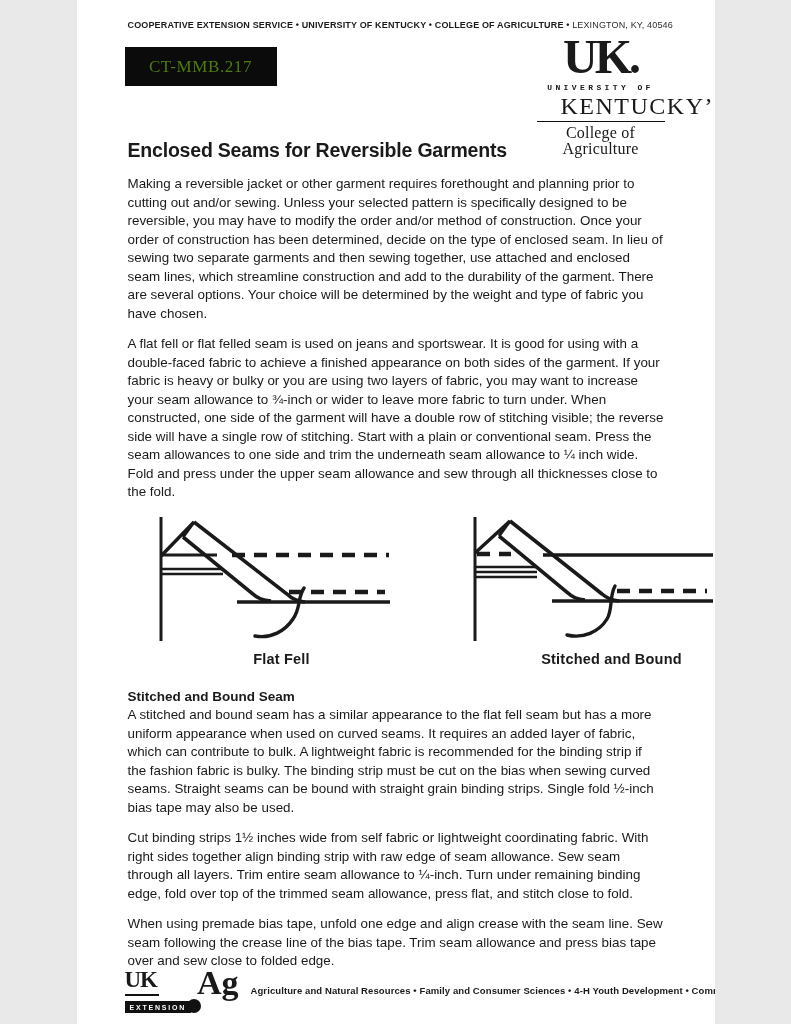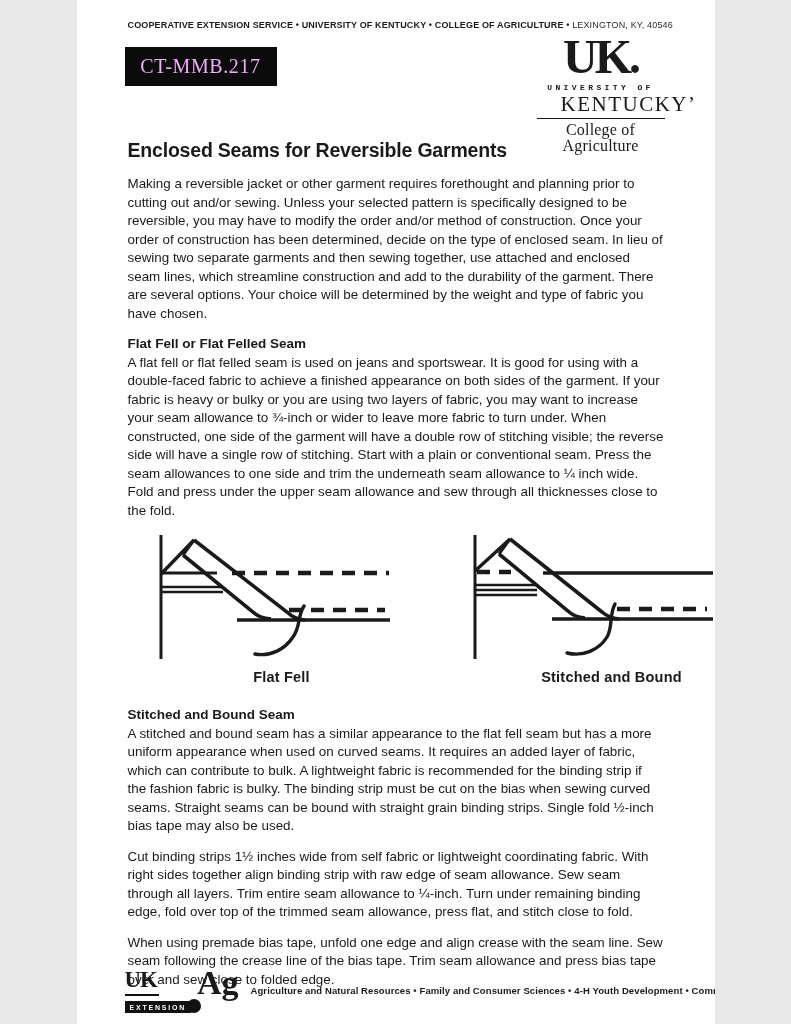--- a/index.html
+++ b/index.html
@@ -14,28 +14,28 @@
   }
   
   .banner{
     position:absolute;top:20px;left:51px;right:46px;
     font-size:9px;letter-spacing:.15px;white-space:nowrap;
   }
   .banner .b{font-weight:700;}
   .banner .l{font-weight:400;color:#2c2c2c;}
   .pub-box{
     position:absolute;left:48px;top:47px;width:152px;height:39px;
-    background:#0b0b0b;color:#f0abfc;
+    background:#0b0b0b;color:#4d7c0f;
     display:flex;align-items:center;justify-content:center;
-    font-family:"Liberation Serif",serif;font-size:20px;letter-spacing:.6px;
+    font-family:"Liberation Serif",serif;font-size:17px;letter-spacing:.6px;
   }
   .uk-logo{position:absolute;top:33px;right:44px;width:140px;text-align:center;line-height:1;}
   .uk-mark{font-family:"Liberation Serif",serif;font-weight:700;font-size:48px;letter-spacing:-3px;}
   .uk-univ{font-family:Liberation Mono, monospace;font-weight:700;font-size:8px;letter-spacing:3.4px;margin-top:3px;}
-  .uk-kentucky{font-family:"Liberation Serif",serif;font-size:21px;letter-spacing:1.5px;margin-top:2px;margin-left:30px;}
+  .uk-kentucky{font-family:"Liberation Serif",serif;font-size:24px;letter-spacing:1.5px;margin-top:2px;margin-left:30px;}
   .uk-rule{border-top:1.6px solid #111;margin:3px 6px 3px 6px;}
   .uk-college{font-family:"Liberation Serif",serif;font-size:16px;letter-spacing:.2px;}
   
   .content{position:absolute;top:139px;left:51px;right:51px;}
   h1{font-size:19.5px;margin:0 0 13px 0;letter-spacing:-.2px;}
   p{font-size:13.4px;line-height:18.5px;margin:0 0 12px 0;}
   h2{font-size:13.5px;line-height:18.5px;margin:6px 0 0 0;}
   .sec2{margin-top:21px;}
   p.tight{margin-bottom:0;}
   
@@ -80,21 +80,20 @@
     <div class="uk-kentucky">KENTUCKY’</div>
     <div class="uk-rule"></div>
     <div class="uk-college">College of Agriculture</div>
   </div>
 
   <div class="content">
     <h1>Enclosed Seams for Reversible Garments</h1>
 
     <p>Making a reversible jacket or other garment requires forethought and planning prior to cutting out and/or sewing. Unless your selected pattern is specifically designed to be reversible, you may have to modify the order and/or method of construction. Once your order of construction has been determined, decide on the type of enclosed seam. In lieu of sewing two separate garments and then sewing together, use attached and enclosed seam lines, which streamline construction and add to the durability of the garment. There are several options. Your choice will be determined by the weight and type of fabric you have chosen.</p>
 
-    <h2>Flat Fell or Flat Felled Seam</h2>
     <p class="tight">A flat fell or flat felled seam is used on jeans and sportswear. It is good for using with a double-faced fabric to achieve a finished appearance on both sides of the garment. If your fabric is heavy or bulky or you are using two layers of fabric, you may want to increase your seam allowance to ¾-inch or wider to leave more fabric to turn under. When constructed, one side of the garment will have a double row of stitching visible; the reverse side will have a single row of stitching. Start with a plain or conventional seam. Press the seam allowances to one side and trim the underneath seam allowance to ¼ inch wide. Fold and press under the upper seam allowance and sew through all thicknesses close to the fold.</p>
 
     <div class="figures">
       <figure>
         <svg width="290" height="140" viewBox="0 0 290 140">
           <g class="diagram-stroke" stroke-linecap="butt">
             <line x1="24" y1="8" x2="24" y2="132" stroke-width="3"></line>
             <line x1="24" y1="46" x2="80" y2="46" stroke-width="3"></line>
             <line x1="24" y1="60" x2="86" y2="60" stroke-width="2.6"></line>
             <line x1="24" y1="65" x2="86" y2="65" stroke-width="2.6"></line>

